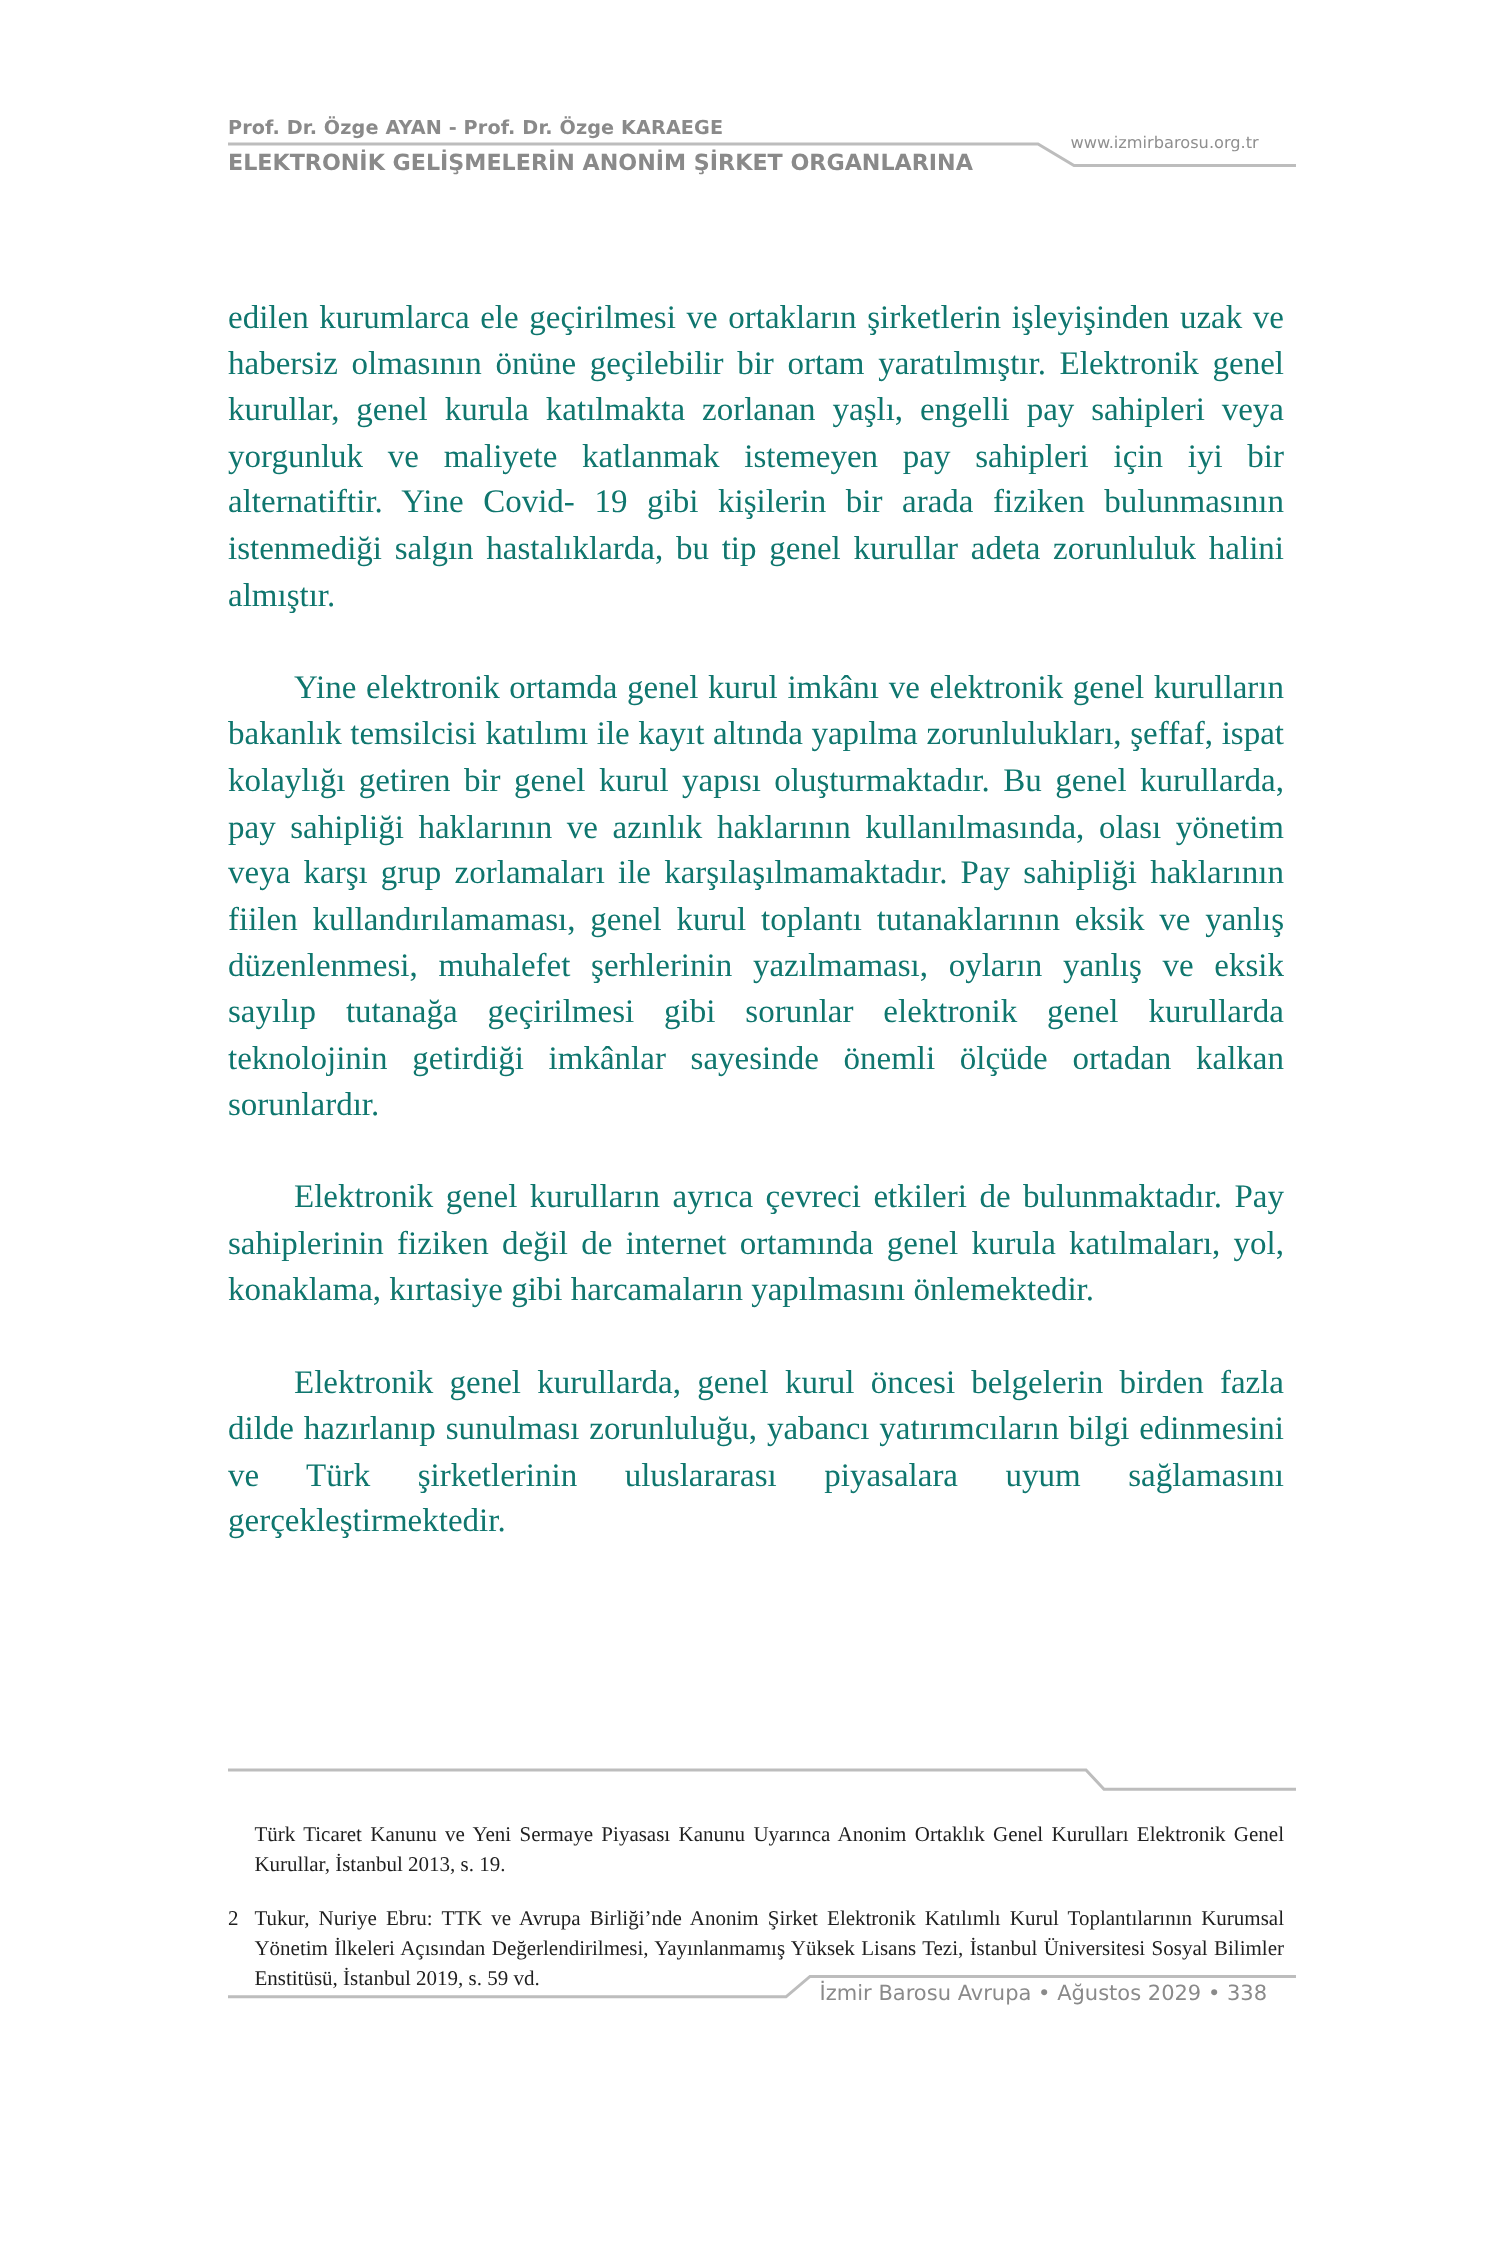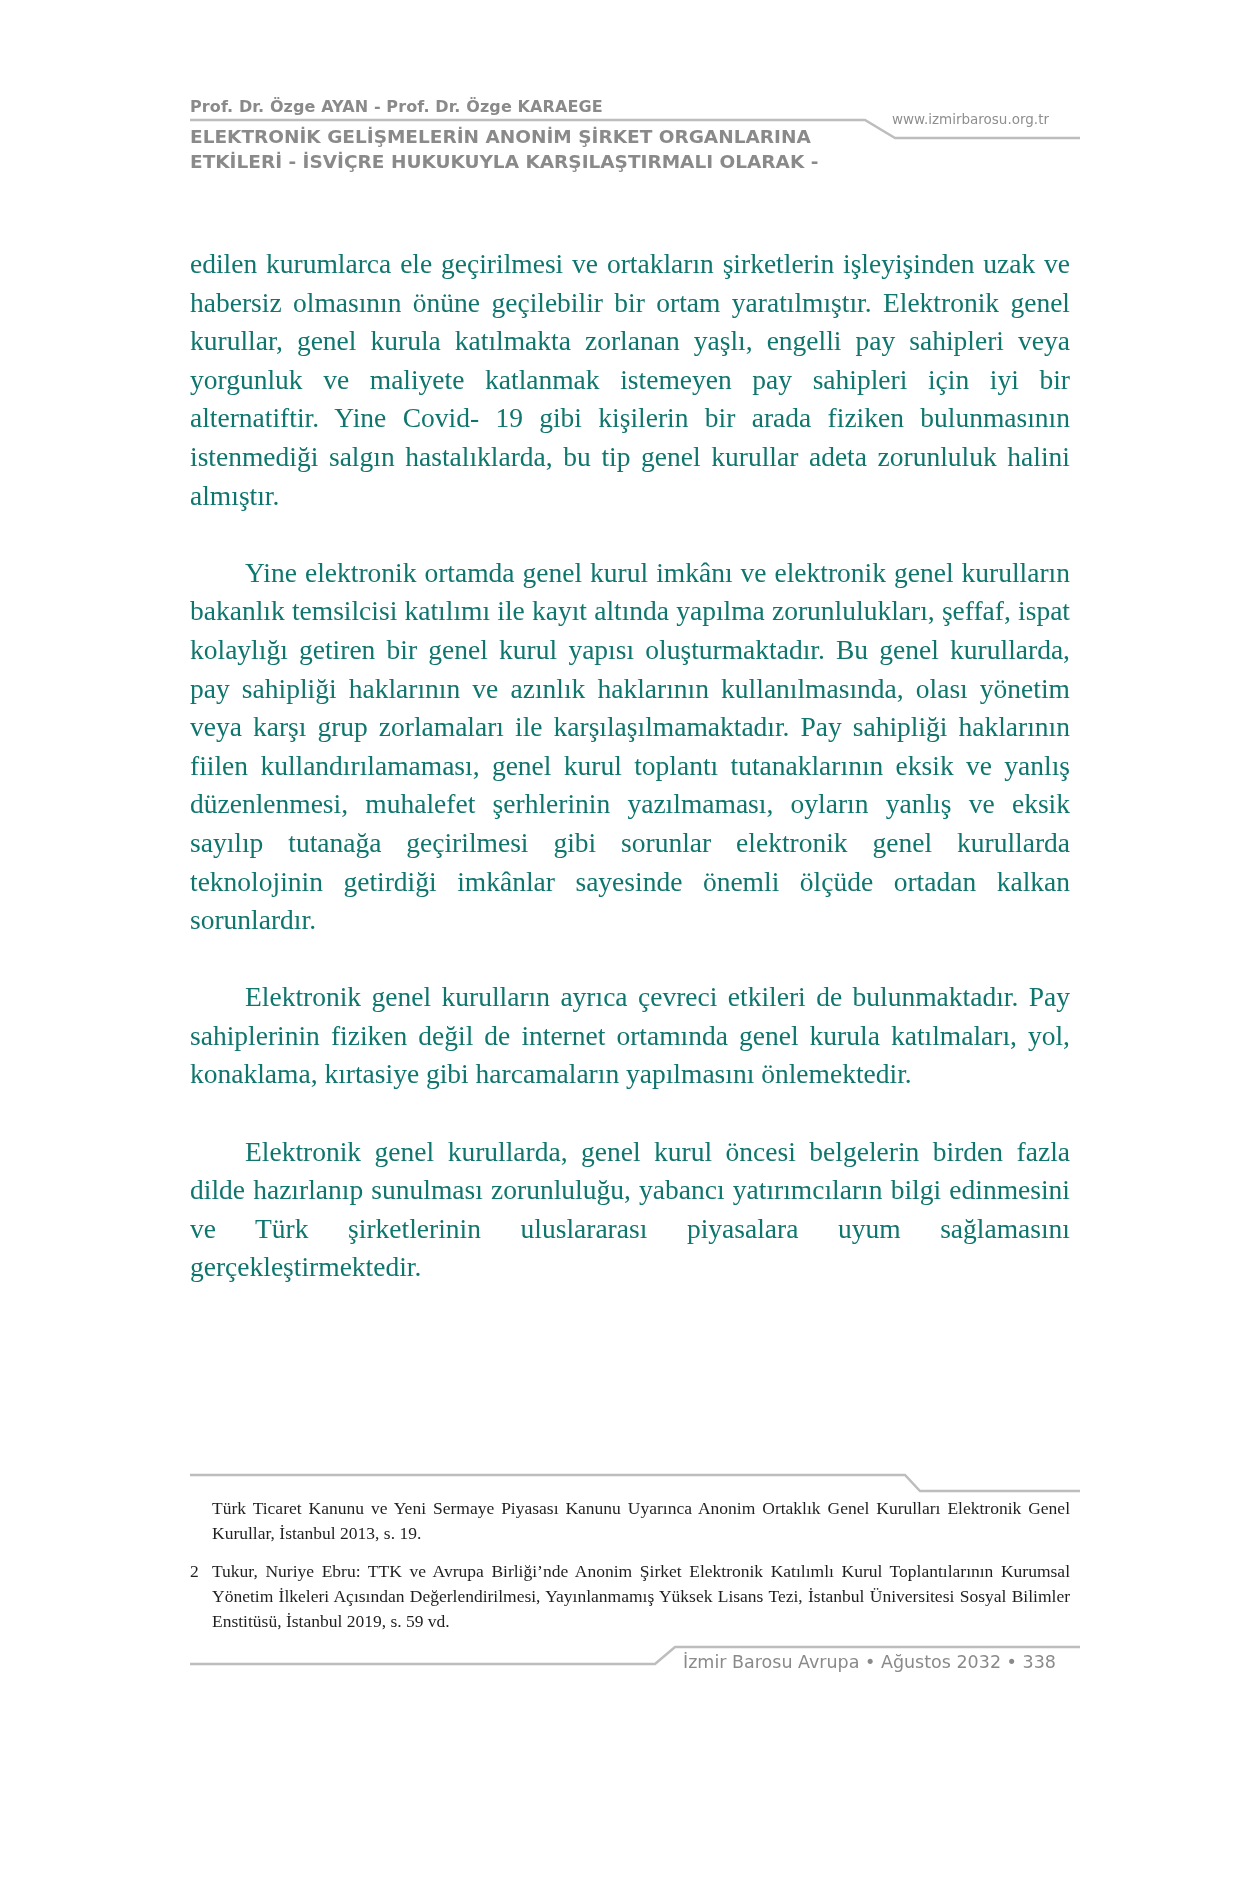--- a/index.html
+++ b/index.html
@@ -38,39 +38,38 @@
   .body p.indent { text-indent: 55px; }
   .body sup { font-size: 15px; line-height: 0; vertical-align: super; }
 
   
   .footnotes {
     position: absolute; left: 190px; top: 1496px; width: 880px;
     font-family: "Liberation Serif", "DejaVu Serif", serif;
     font-size: 17.5px; line-height: 25px; color: #1f1f1f;
     text-align: justify;
   }
-  .fn { position: relative; padding-left: 22px; margin-bottom: 13px; }
+  .fn { position: relative; padding-left: 22px; margin-bottom: 13px; margin-top: 20px; }
   .fn .fn-num { position: absolute; left: 0; top: 0; }
 
   
   .footer-text {
     position: absolute; left: 683px; top: 1652px;
     font-family: "DejaVu Sans", sans-serif;
     font-size: 17.5px; color: #8a8a8a; white-space: nowrap;
   }
 </style>
 </head>
 <body>
 
 <div class="page">
 
   <div class="hdr-authors">Prof. Dr. Özge AYAN - Prof. Dr. Özge KARAEGE</div>
   <div class="hdr-title">
     <div>ELEKTRONİK GELİŞMELERİN ANONİM ŞİRKET ORGANLARINA</div>
-    <div>ETKİLERİ - İSVİÇRE HUKUKUYLA KARŞILAŞTIRMALI OLARAK -</div>
   </div>
   <div class="hdr-url">www.izmirbarosu.org.tr</div>
 
   <svg class="rule" width="1260" height="1890">
     <polyline points="190,120 865,120 895,138 1080,138" fill="none" stroke="#bdbdbd" stroke-width="2.5"></polyline>
     <polyline points="190,1475 905,1475 920,1491 1080,1491" fill="none" stroke="#bdbdbd" stroke-width="2.5"></polyline>
     <polyline points="190,1664 655,1664 675,1647 1080,1647" fill="none" stroke="#bdbdbd" stroke-width="2.5"></polyline>
   </svg>
 
   <div class="body">
@@ -87,18 +86,18 @@
     </div>
     <div class="fn">
       <span class="fn-num">2</span>
       <span>Tukur, Nuriye Ebru: TTK ve Avrupa Birliği’nde Anonim Şirket Elektronik Katılımlı Kurul Toplantılarının Kurumsal Yönetim İlkeleri Açısından Değerlendirilmesi, Yayınlanmamış Yüksek Lisans Tezi, İstanbul Üniversitesi Sosyal Bilimler Enstitüsü, İstanbul 2019, s. 59 vd.</span>
     </div>
   </div>
 
   <div class="footer-text">
     <span>İzmir Barosu Avrupa</span>
     <span>•</span>
-    <span>Ağustos 2032</span>
+    <span>Ağustos 2029</span>
     <span>•</span>
     <span>338</span>
   </div>
 
 </div>
 
 </body></html>

